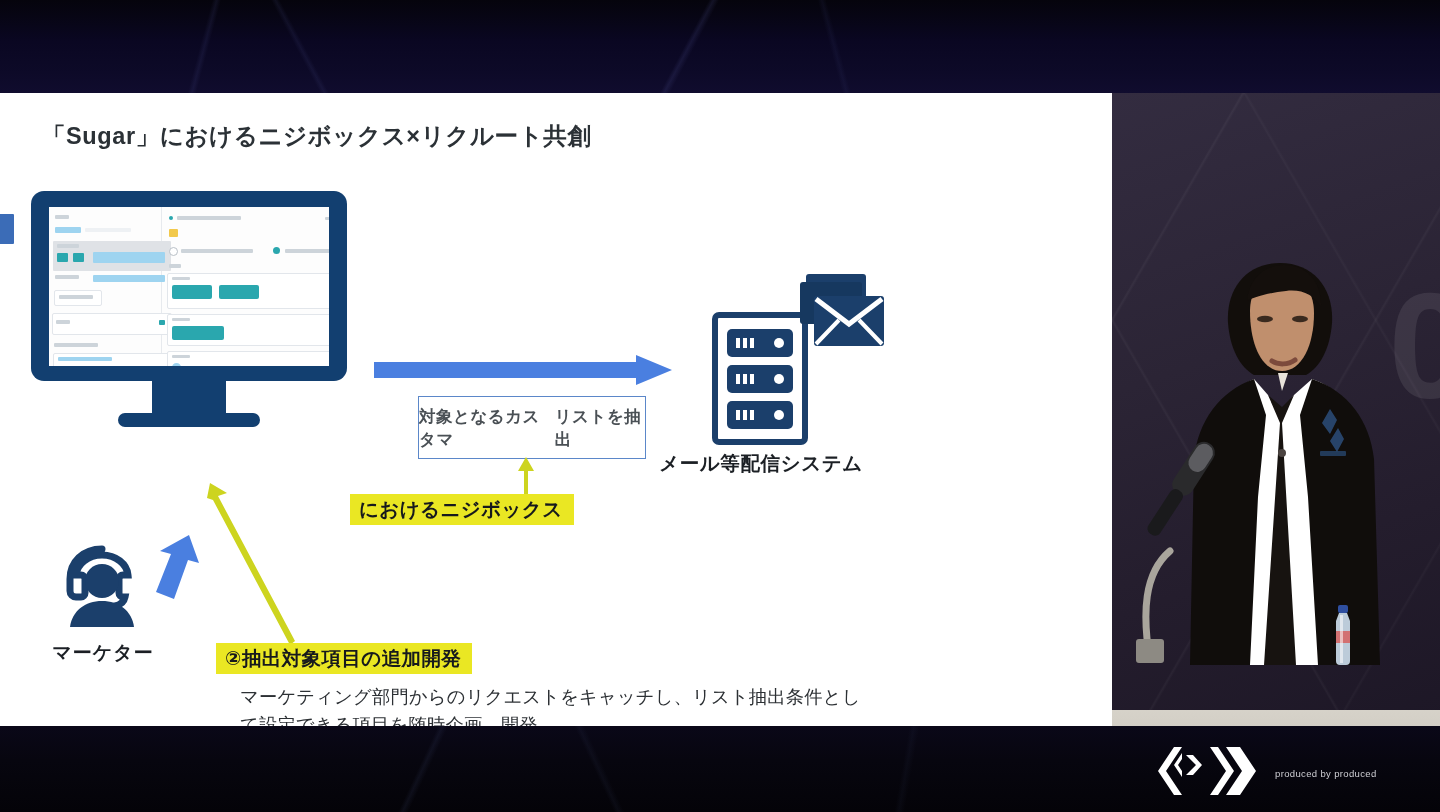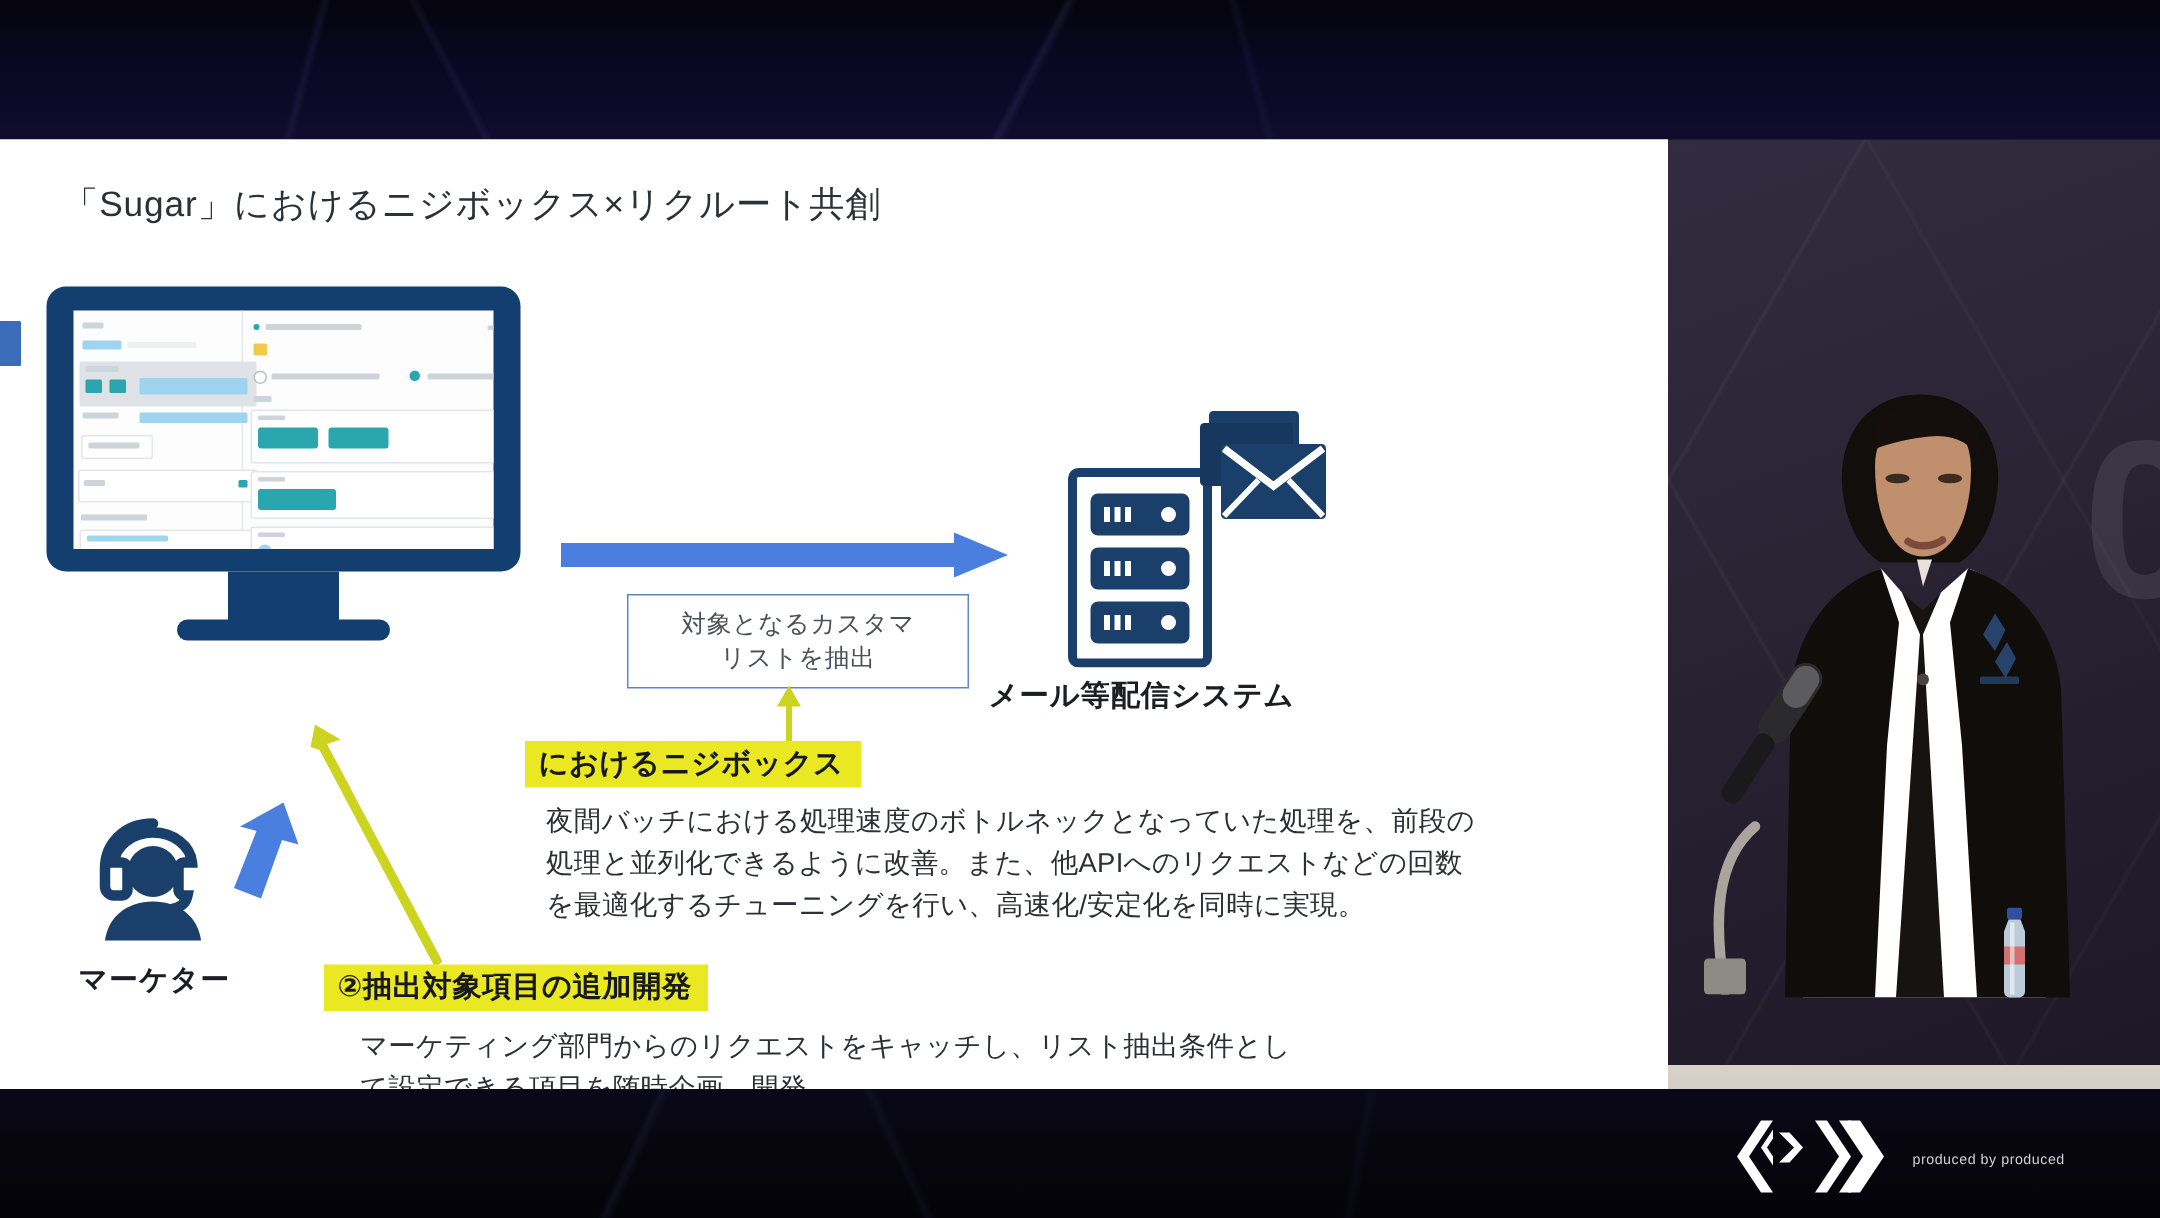--- a/index.html
+++ b/index.html
@@ -42,21 +42,21 @@
   .slide{
     position:absolute;left:0;top:93px;width:1112px;height:633px;
     background:#ffffff;overflow:hidden;
   }
   .title-accent{
     position:absolute;left:-4px;top:121px;width:18px;height:30px;
     background:#3b6cb7;border-radius:1px;
   }
   .slide-title{
     position:absolute;left:42px;top:27px;
-    font-size:23.5px;font-weight:400;color:#2b3136;letter-spacing:.6px;
+    font-size:23.5px;font-weight:700;color:#2b3136;letter-spacing:.6px;
     white-space:nowrap;
   }
 
   
   .monitor{
     position:absolute;left:31px;top:98px;width:316px;height:190px;
     background:#123f70;border-radius:13px;
   }
   .monitor-screen{
     position:absolute;left:18px;top:16px;right:18px;bottom:15px;
@@ -88,22 +88,23 @@
   }
   .blue-up-arrow{position:absolute;left:148px;top:440px;width:52px;height:70px;}
 
   
   .flow-arrow{position:absolute;left:374px;top:262px;width:298px;height:30px;}
 
   
   .callout{
     position:absolute;left:418px;top:303px;width:226px;height:61px;
     border:1.6px solid #5b87c9;background:#ffffff;
-    display:flex;flex-direction:column;align-items:center;justify-content:center;
+    display:flex;flex-direction:row;align-items:center;justify-content:center;
     line-height:1.34;
+    font-weight:bold;
   }
   .callout span{font-size:16.5px;color:#4a5055;letter-spacing:.5px;}
 
   
   .server{position:absolute;left:712px;top:219px;width:96px;height:133px;}
   .mails{position:absolute;left:792px;top:179px;width:96px;height:80px;}
   .server-label{
     position:absolute;left:650px;top:357px;width:222px;text-align:center;
     font-size:19.5px;font-weight:700;color:#1b1f24;letter-spacing:.6px;white-space:nowrap;
   }
@@ -285,23 +286,20 @@
     <div class="server-label">メール等配信システム</div>
 
     <svg class="green-arrow ga1" viewBox="0 0 22 42">
       <path d="M11 2 L19 16 H13 V42 H9 V16 H3 Z" fill="#cdd41f"></path>
     </svg>
     <svg class="green-arrow ga2" viewBox="0 0 90 166">
       <path d="M5 2 L22 12 L13 15 L90 160 L85 164 L8 19 L2 17 Z" fill="#cdd41f"></path>
     </svg>
 
     <div class="hl hl1">におけるニジボックス</div>
-    <div class="body-text bt1">夜間バッチにおける処理速度のボトルネックとなっていた処理を、前段の
-処理と並列化できるように改善。また、他APIへのリクエストなどの回数
-を最適化するチューニングを行い、高速化/安定化を同時に実現。</div>
 
     <div class="hl hl2">②抽出対象項目の追加開発</div>
     <div class="body-text bt2">マーケティング部門からのリクエストをキャッチし、リスト抽出条件とし
 て設定できる項目を随時企画、開発。</div>
 
   </div>
 
   <div class="video">
     <div class="v-backdrop"></div>
     <div class="v-ghost-logo">0</div>

